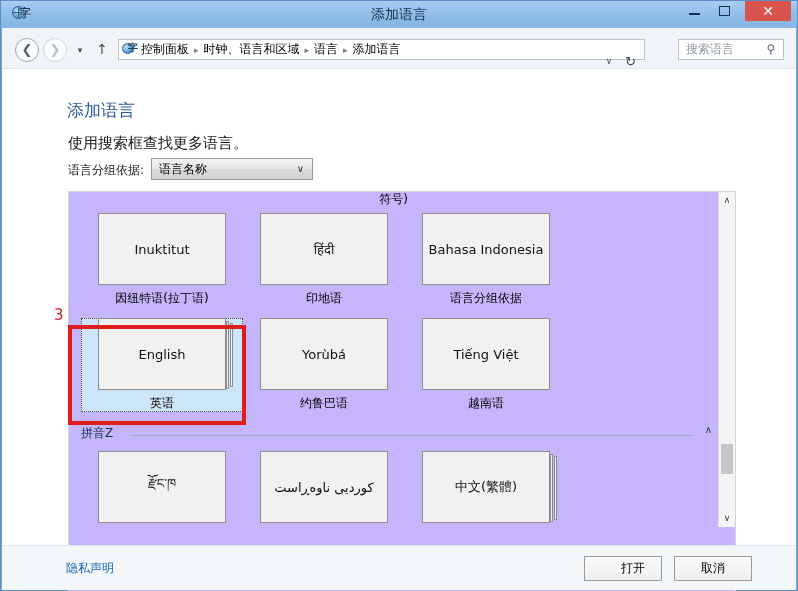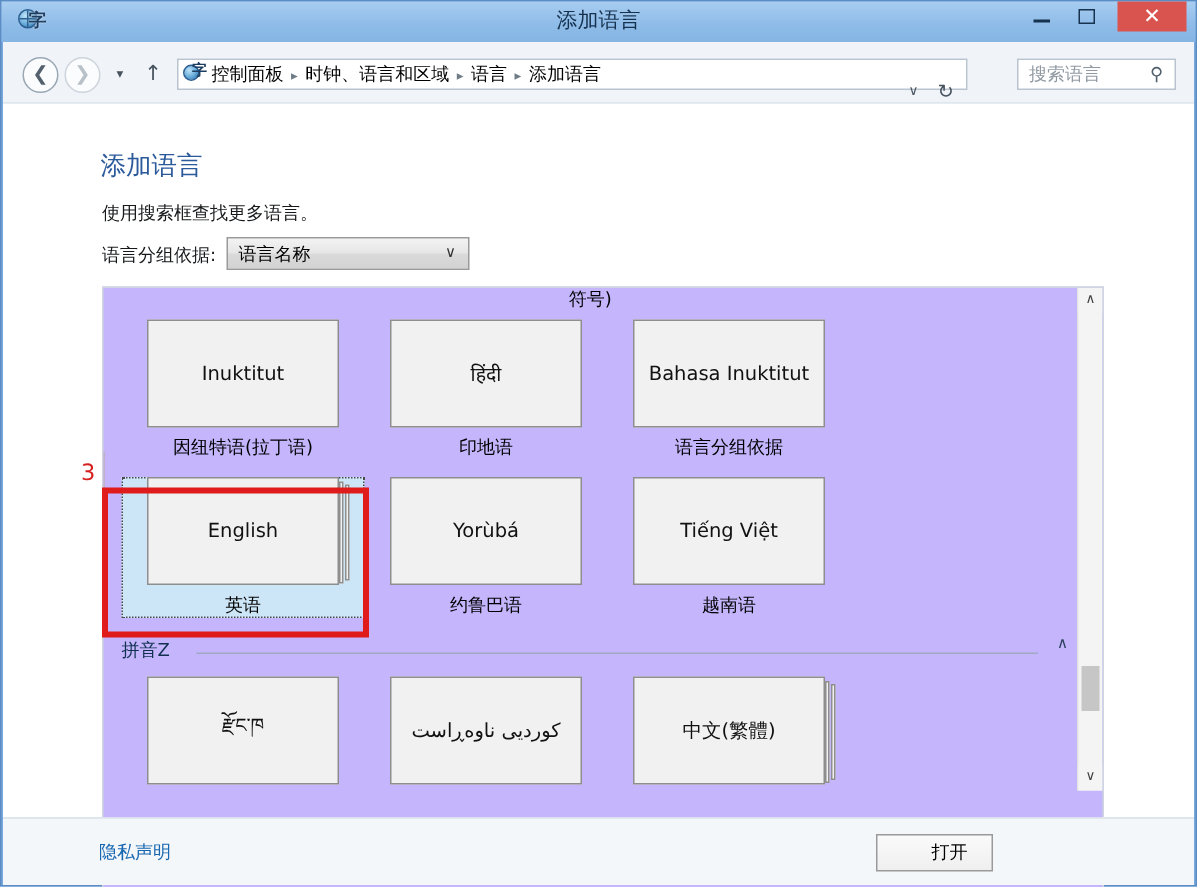--- a/index.html
+++ b/index.html
@@ -176,21 +176,21 @@
     position: absolute; left: 1px; top: 68px;
     width: 794px; height: 476px;
     background: #ffffff;
   }
   #page-title {
     position: absolute; left: 65px; top: 30px;
     font-size: 17px; color: #2b5a9b;
   }
   #page-sub {
     position: absolute; left: 66px; top: 65px;
-    font-size: 12px; color: #16181a;
+    font-size: 15px; color: #16181a;
   }
   #group-label {
     position: absolute; left: 66px; top: 93px;
     font-size: 12px; color: #16181a;
   }
   #group-select {
     position: absolute; left: 149px; top: 89px;
     width: 162px; height: 22px;
     background: linear-gradient(to bottom, #f3f3f3 0%, #e6e6e6 48%, #dadada 52%, #d2d2d2 100%);
     border: 1px solid #9a9a9a;
@@ -409,21 +409,21 @@
                 <div class="tilelabel">因纽特语(拉丁语)</div>
               </div>
               <div class="tilecell" style="left: 174px;">
                 <div class="tile">
                   <div class="native">हिंदी</div>
                 </div>
                 <div class="tilelabel">印地语</div>
               </div>
               <div class="tilecell" style="left: 336px;">
                 <div class="tile">
-                  <div class="native">Bahasa Inuktitut</div>
+                  <div class="native">Bahasa Indonesia</div>
                 </div>
                 <div class="tilelabel">语言分组依据</div>
               </div>
             </div>
             <div class="tilerow" style="top: 126px; height: 105px;">
               <div class="tilecell selected" style="left: 12px;">
                 <div class="tile stacked">
                   <div class="native">English</div>
                 </div>
                 <div class="tilelabel">英语</div>
@@ -473,19 +473,20 @@
         <div class="sbtn" id="sb-up">∧</div>
         <div id="sb-thumb"></div>
         <div class="sbtn" id="sb-down">∨</div>
       </div>
     </div>
   </div>
 
   <div id="footer">
     <a href="#" id="privacy-link">隐私声明</a>
     <div class="fbtn" id="btn-open">打开</div>
+    <div class="fbtn" id="btn-cancel">取消</div>
   </div>
 
   <div id="anno-guide"></div>
   <div id="anno-number">3</div>
   <div id="anno-box"></div>
 
 </div>
 
 </body></html>

